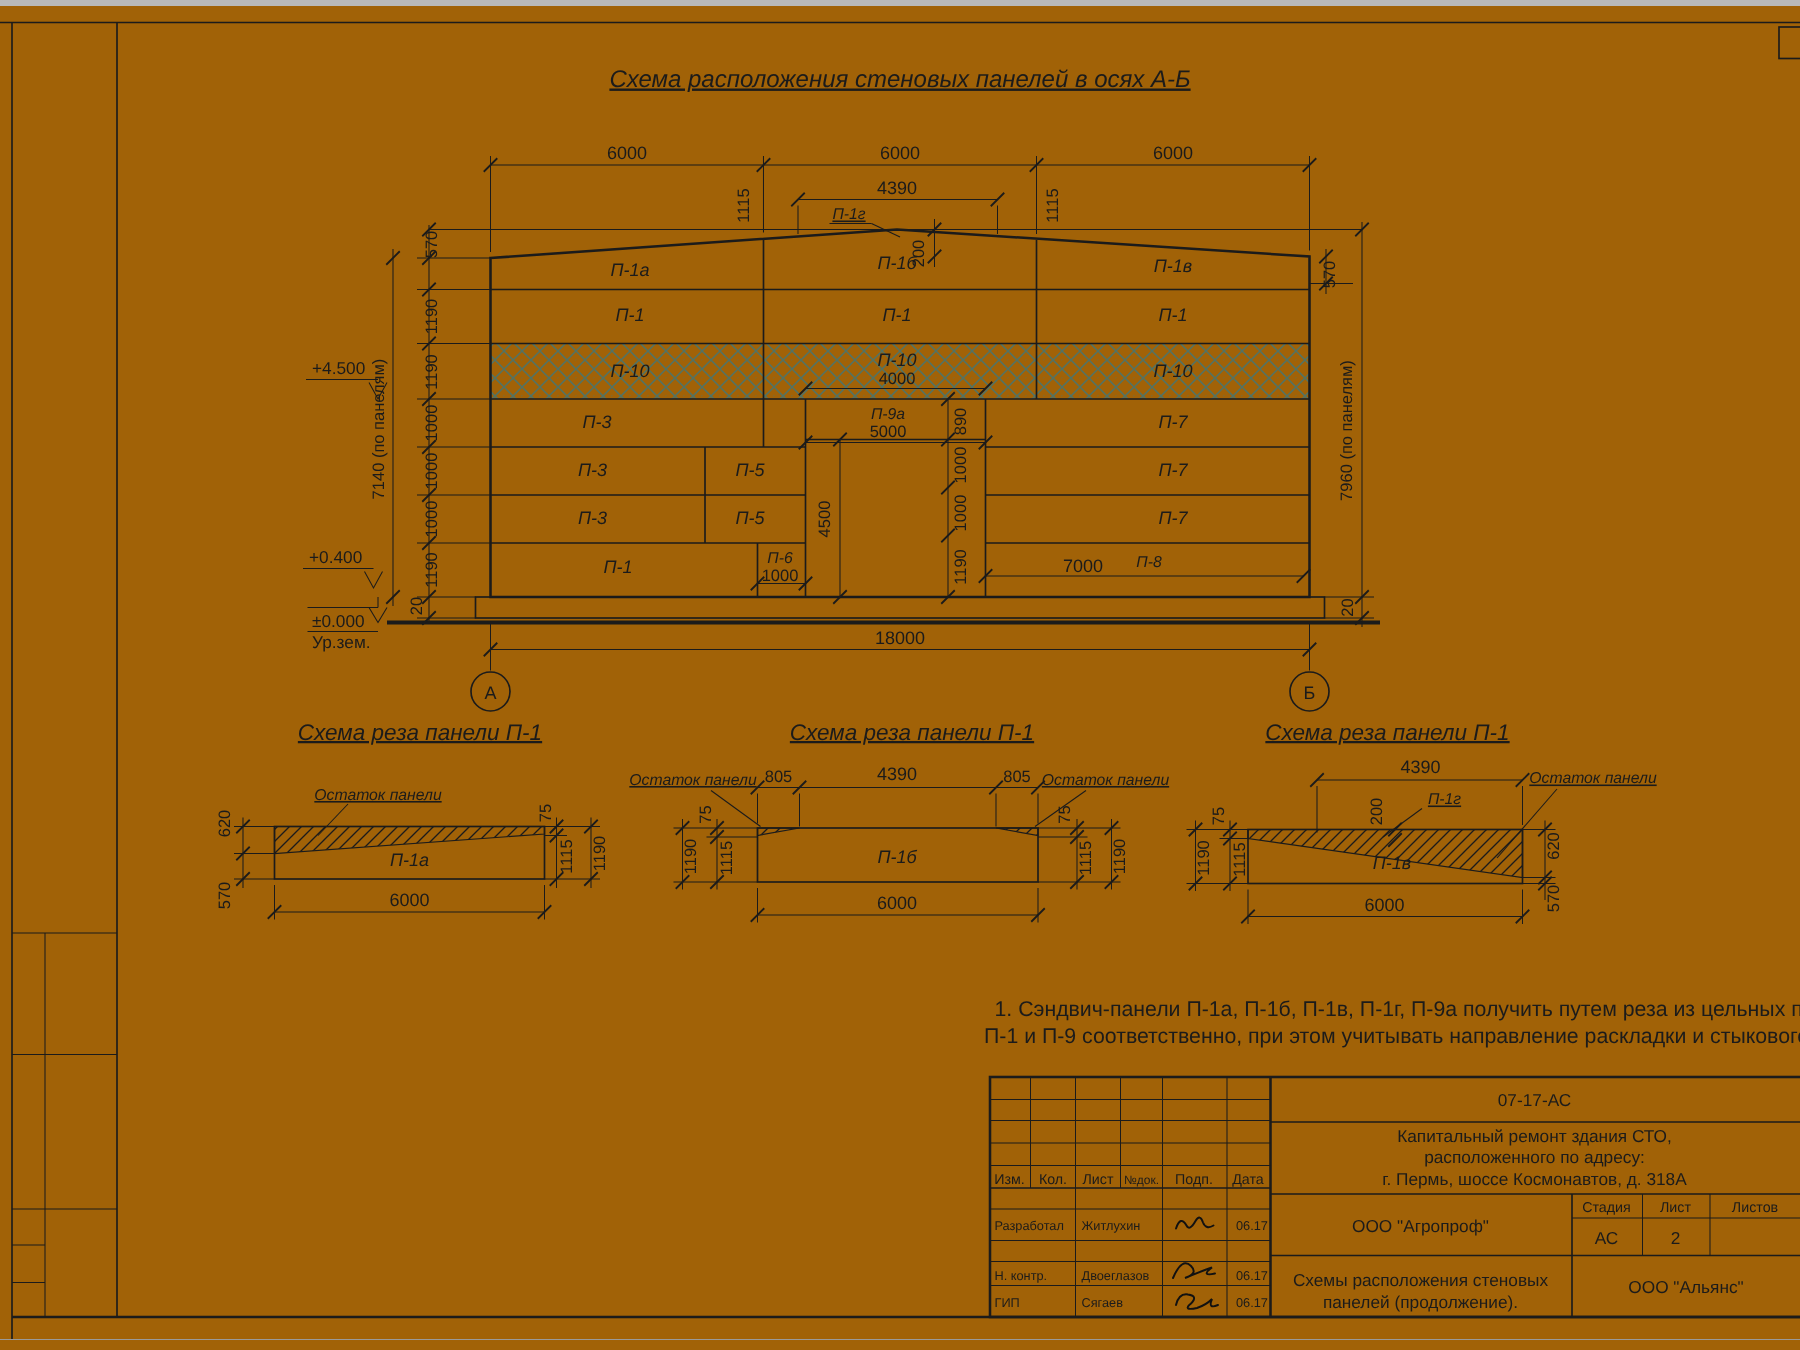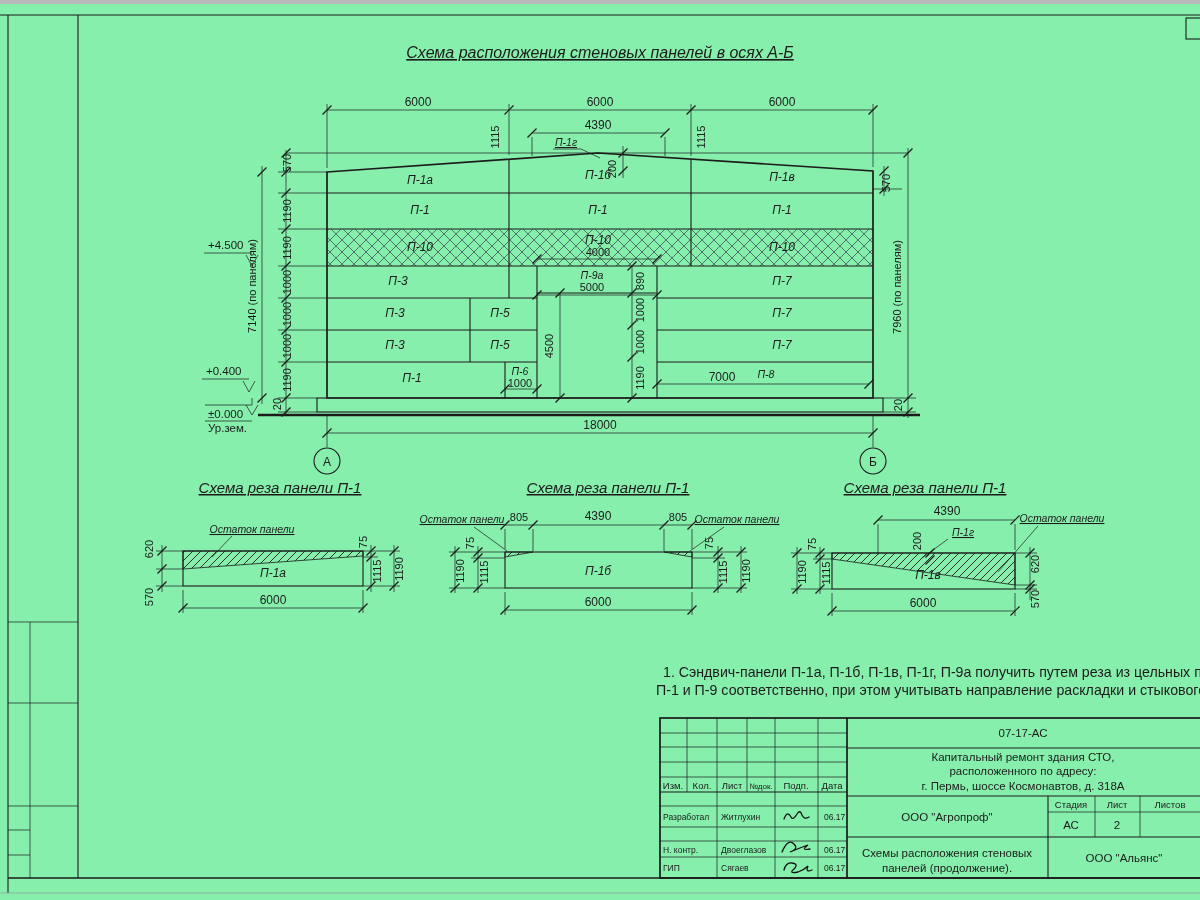--- a/index.html
+++ b/index.html
@@ -1,16 +1,16 @@
 <!DOCTYPE html>
 <html><head>
 <meta charset="utf-8">
 <style>
   html,body{margin:0;padding:0;background:#fff;}
-  #sheet{position:relative;width:1200px;height:900px;background:#86efac;overflow:hidden;
+  #sheet{position:relative;width:1200px;height:900px;background:#a16207;overflow:hidden;
          font-family:"Liberation Sans", sans-serif;}
   svg text{fill:#1b1b1b;}
   .ln{stroke:#1b1b1b;fill:none;}
   .thk{stroke-width:1.7;}
   .med{stroke-width:1.1;}
   .thin{stroke-width:0.7;}
   .gray{stroke:#9a9a9a;}
   .dim{font-size:11px;text-anchor:middle;}
   .dimb{font-size:12px;text-anchor:middle;}
   .lbl{font-size:12px;font-style:italic;text-anchor:middle;}

